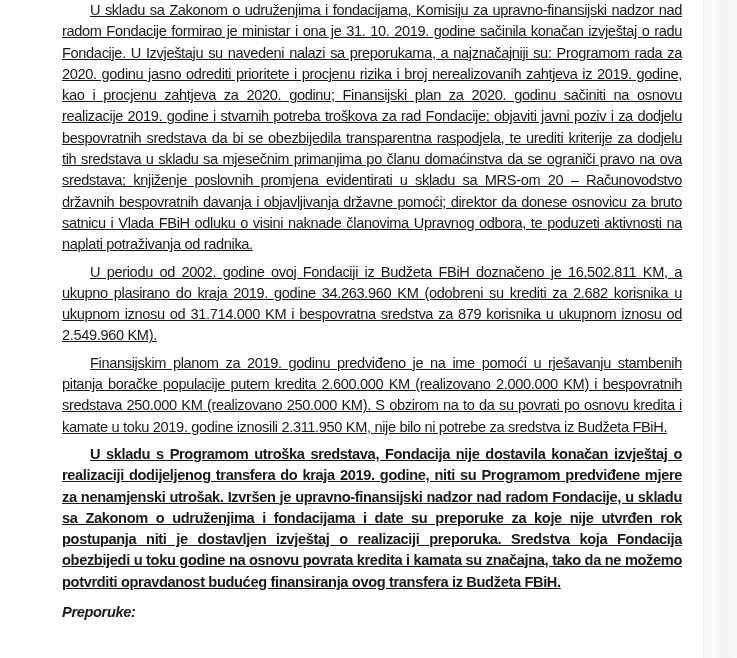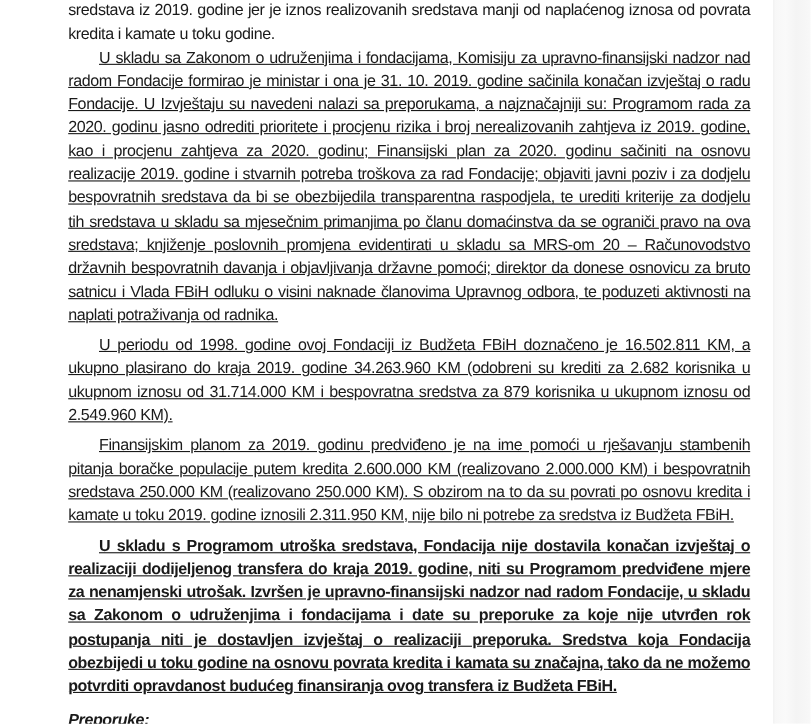--- a/index.html
+++ b/index.html
@@ -26,20 +26,19 @@
     .gap { margin-top: 6px !important; }
     .bold { font-weight: bold; }
     .rec-title { font-style: italic; font-weight: bold; margin-top: 9px !important; }
   </style>
 </head>
 <body>
 
 <div class="right-strip"></div>
 
 <div class="page">
-  <p class="para">sredstava iz 2019. godine jer je iznos realizovanih sredstava manji od naplaćenog iznosa od povrata kredita i kamate u toku godine.</p>
   <p class="para indent">U skladu sa Zakonom o udruženjima i fondacijama, Komisiju za upravno-finansijski nadzor nad radom Fondacije formirao je ministar i ona je 31. 10. 2019. godine sačinila konačan izvještaj o radu Fondacije. U Izvještaju su navedeni nalazi sa preporukama, a najznačajniji su: Programom rada za 2020. godinu jasno odrediti prioritete i procjenu rizika i broj nerealizovanih zahtjeva iz 2019. godine, kao i procjenu zahtjeva za 2020. godinu; Finansijski plan za 2020. godinu sačiniti na osnovu realizacije 2019. godine i stvarnih potreba troškova za rad Fondacije; objaviti javni poziv i za dodjelu bespovratnih sredstava da bi se obezbijedila transparentna raspodjela, te urediti kriterije za dodjelu tih sredstava u skladu sa mjesečnim primanjima po članu domaćinstva da se ograniči pravo na ova sredstava; knjiženje poslovnih promjena evidentirati u skladu sa MRS-om 20 – Računovodstvo državnih bespovratnih davanja i objavljivanja državne pomoći; direktor da donese osnovicu za bruto satnicu i Vlada FBiH odluku o visini naknade članovima Upravnog odbora, te poduzeti aktivnosti na naplati potraživanja od radnika.</p>
-  <p class="para indent gap">U periodu od 1998. godine ovoj Fondaciji iz Budžeta FBiH doznačeno je 16.502.811 KM, a ukupno plasirano do kraja 2019. godine 34.263.960 KM (odobreni su krediti za 2.682 korisnika u ukupnom iznosu od 31.714.000 KM i bespovratna sredstva za 879 korisnika u ukupnom iznosu od 2.549.960 KM).</p>
+  <p class="para indent gap">U periodu od 2002. godine ovoj Fondaciji iz Budžeta FBiH doznačeno je 16.502.811 KM, a ukupno plasirano do kraja 2019. godine 34.263.960 KM (odobreni su krediti za 2.682 korisnika u ukupnom iznosu od 31.714.000 KM i bespovratna sredstva za 879 korisnika u ukupnom iznosu od 2.549.960 KM).</p>
   <p class="para indent gap">Finansijskim planom za 2019. godinu predviđeno je na ime pomoći u rješavanju stambenih pitanja boračke populacije putem kredita 2.600.000 KM (realizovano 2.000.000 KM) i bespovratnih sredstava 250.000 KM (realizovano 250.000 KM). S obzirom na to da su povrati po osnovu kredita i kamate u toku 2019. godine iznosili 2.311.950 KM, nije bilo ni potrebe za sredstva iz Budžeta FBiH.</p>
   <p class="para indent gap bold">U skladu s Programom utroška sredstava, Fondacija nije dostavila konačan izvještaj o realizaciji dodijeljenog transfera do kraja 2019. godine, niti su Programom predviđene mjere za nenamjenski utrošak. Izvršen je upravno-finansijski nadzor nad radom Fondacije, u skladu sa Zakonom o udruženjima i fondacijama i date su preporuke za koje nije utvrđen rok postupanja niti je dostavljen izvještaj o realizaciji preporuka. Sredstva koja Fondacija obezbijedi u toku godine na osnovu povrata kredita i kamata su značajna, tako da ne možemo potvrditi opravdanost budućeg finansiranja ovog transfera iz Budžeta FBiH.</p>
   <p class="para rec-title">Preporuke:</p>
 
 </div>
 
 </body></html>

